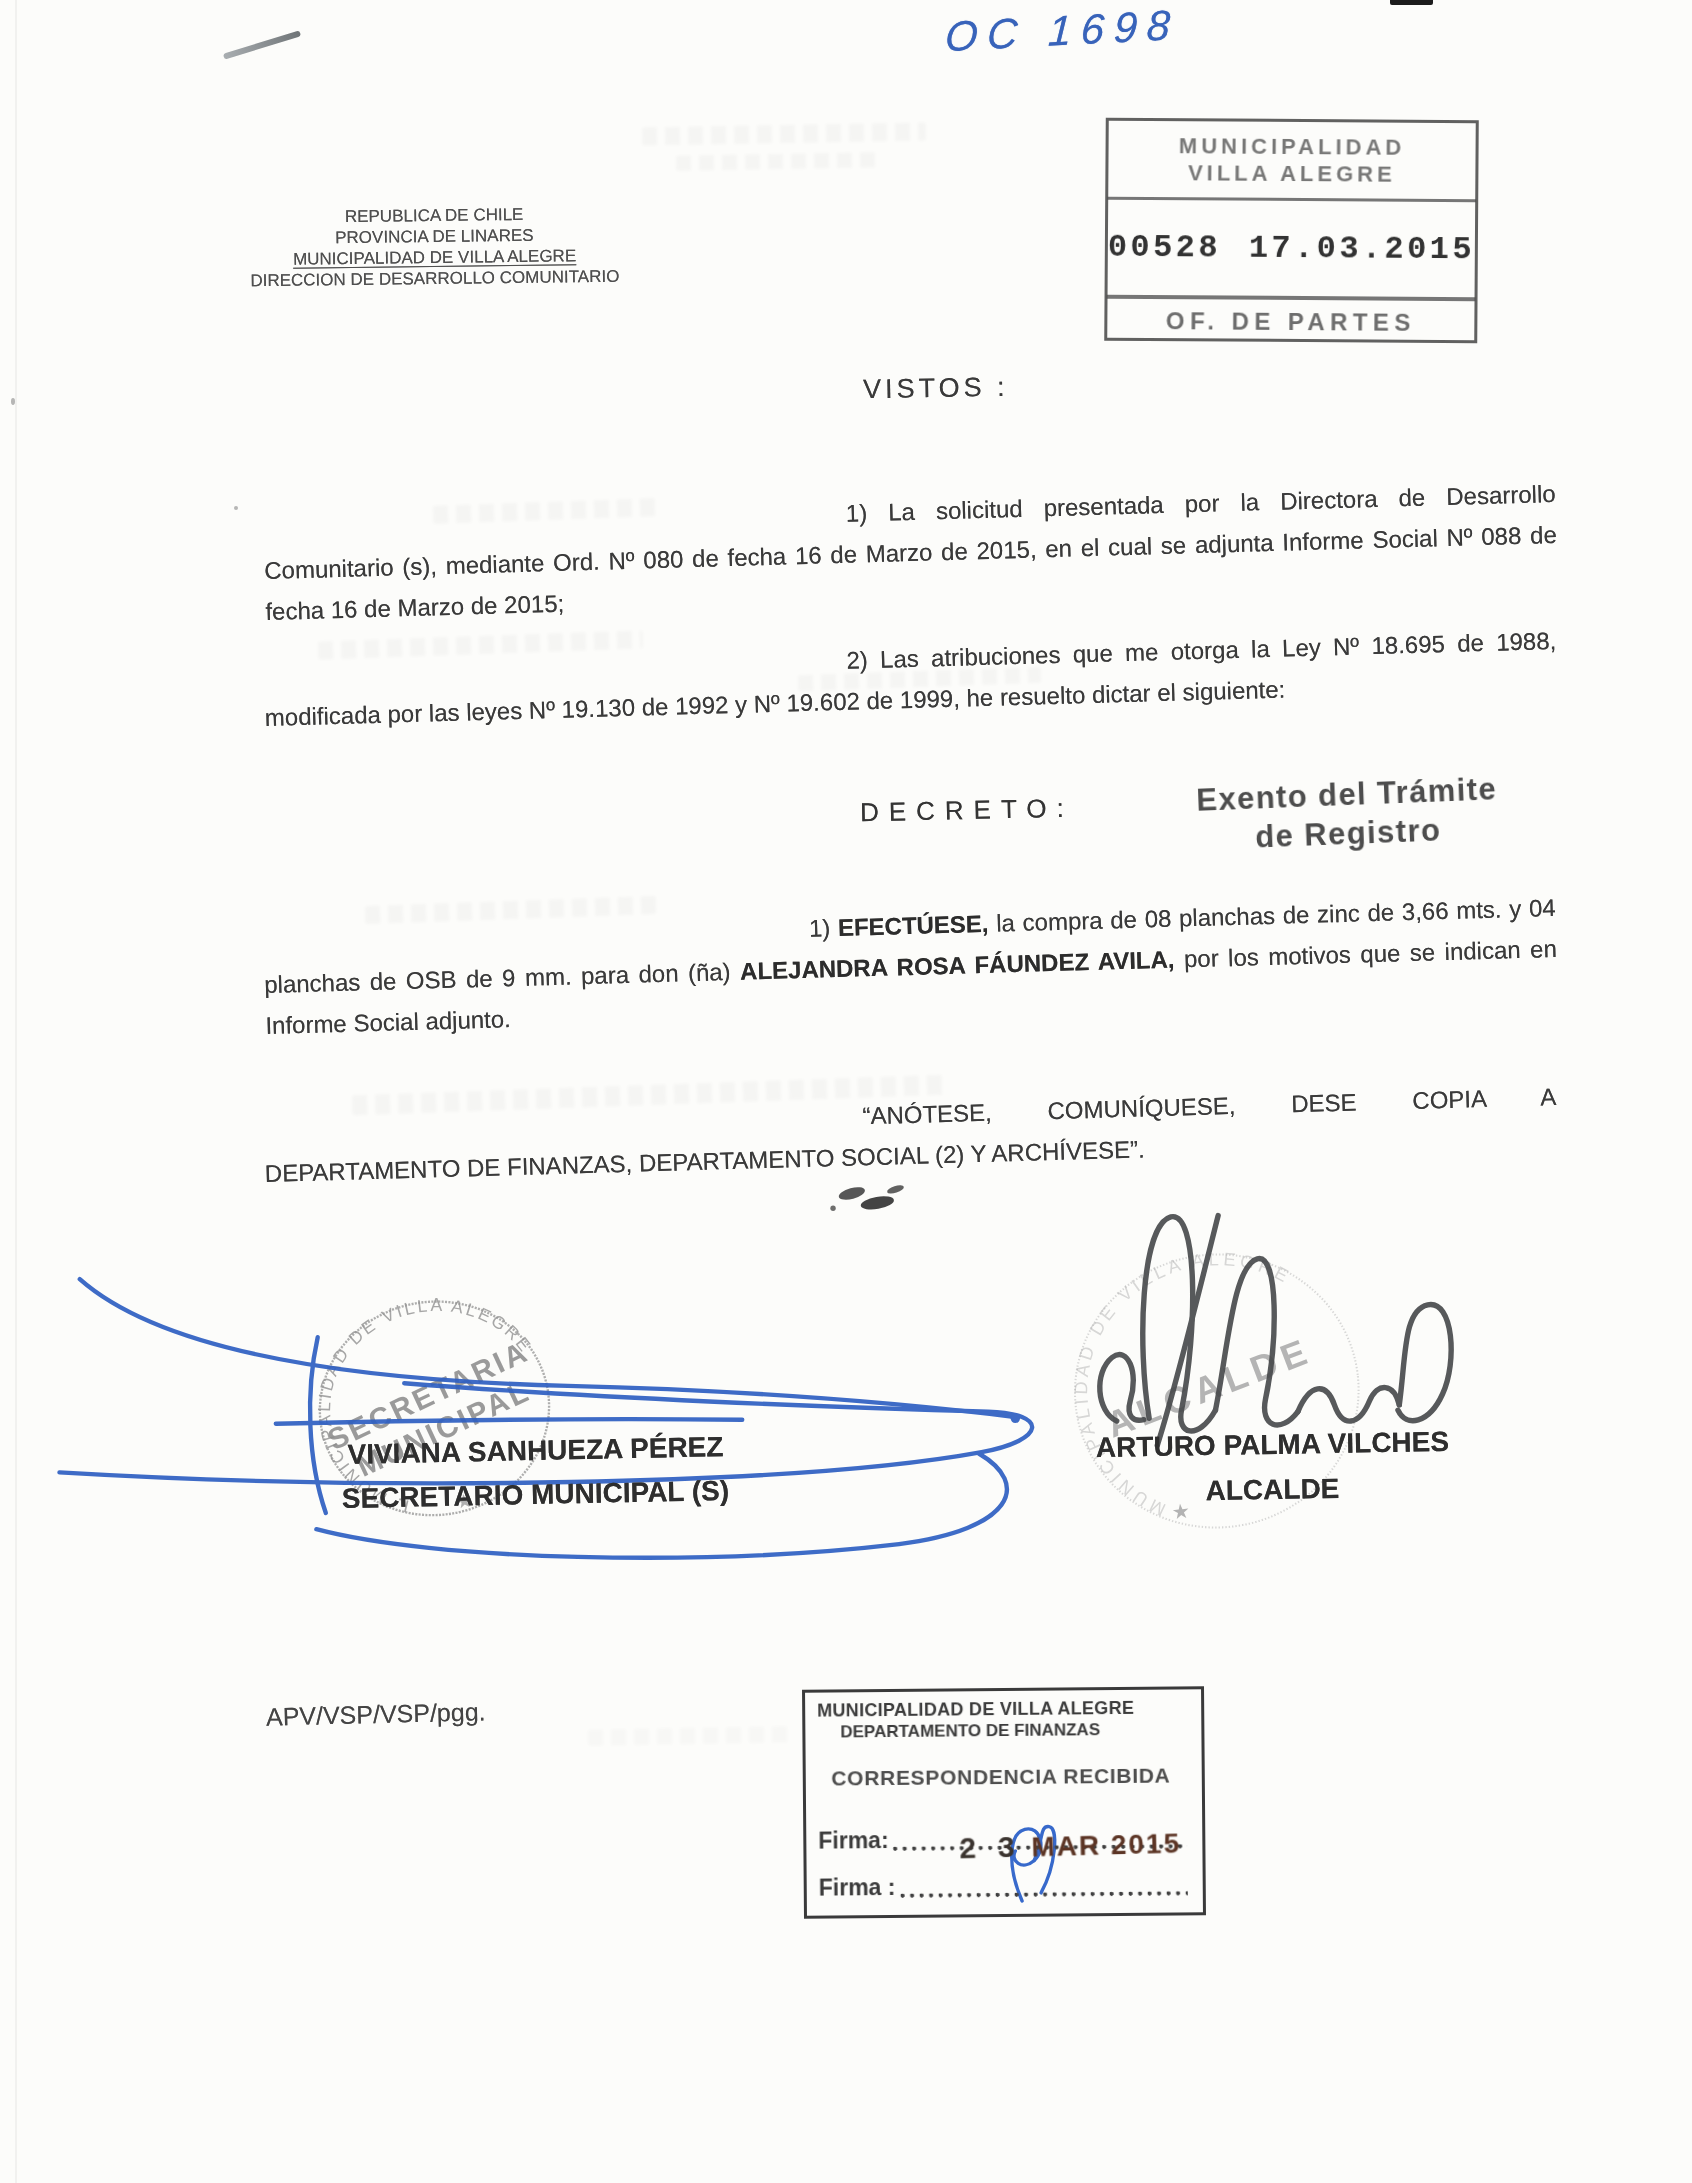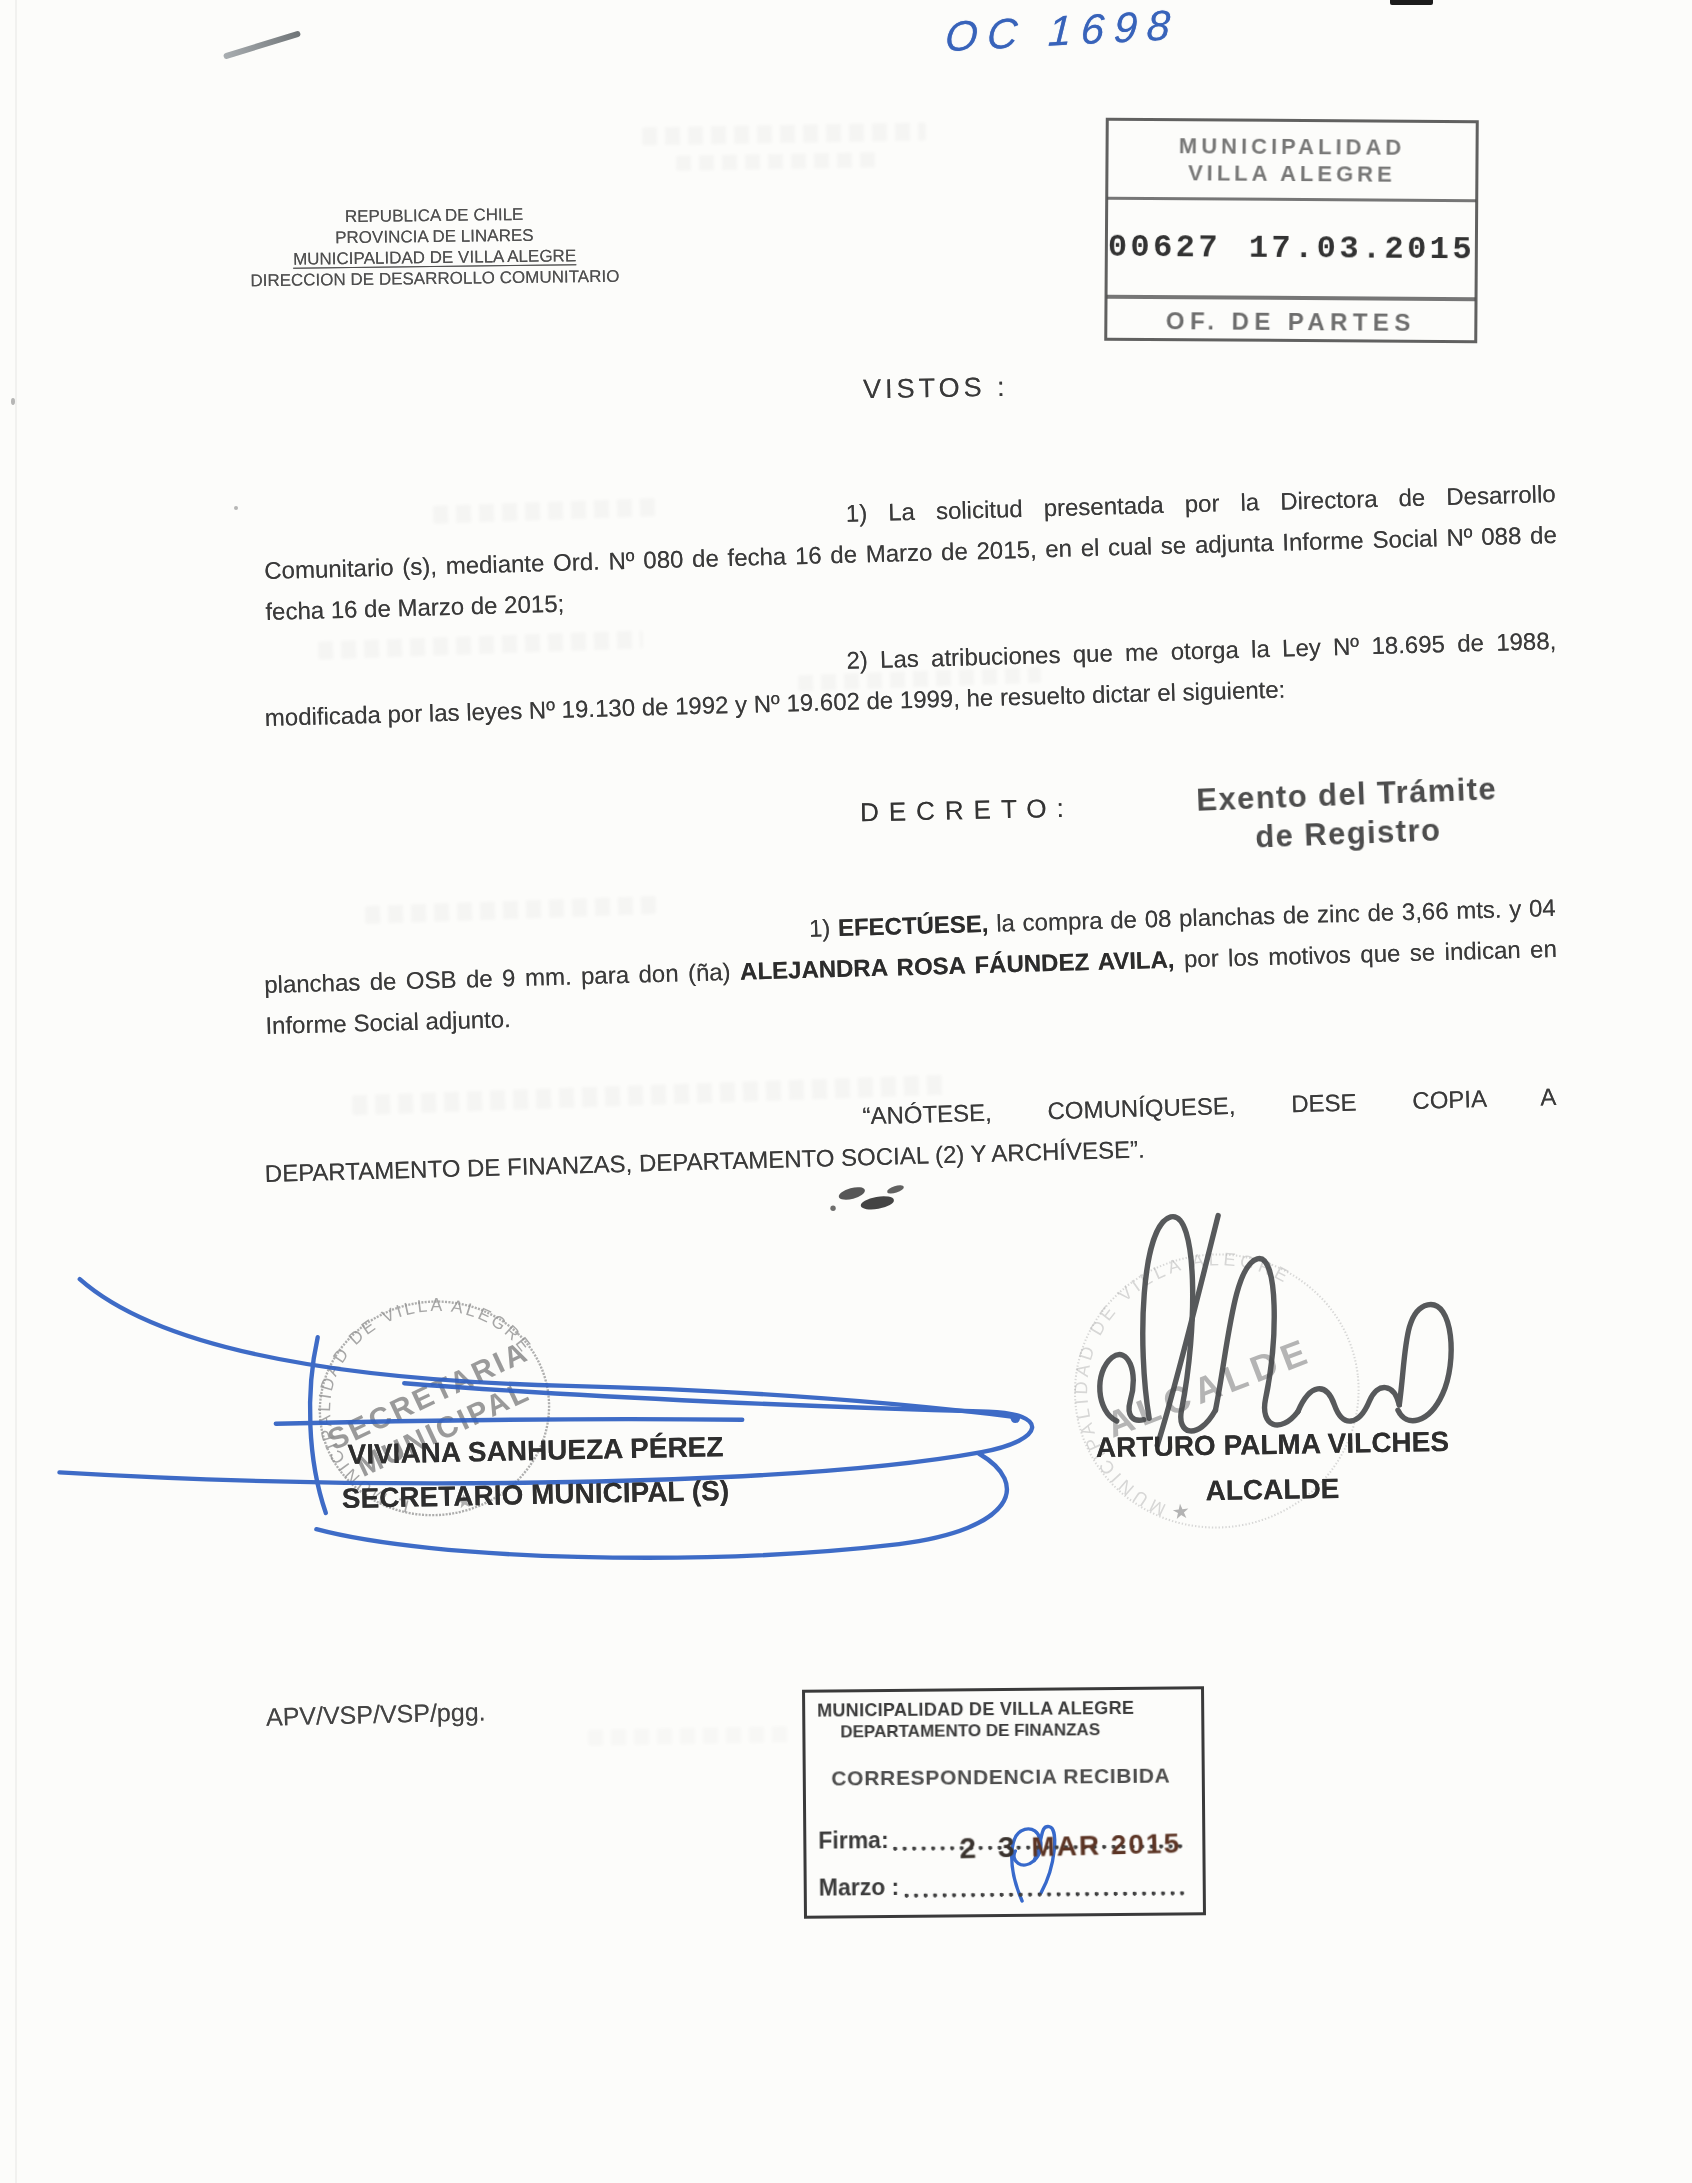--- a/index.html
+++ b/index.html
@@ -108,21 +108,21 @@
 
   <div class="abs handwritten">OC 1698</div>
 
   <div class="abs rstamp">
     <div class="row1">
       <div>MUNICIPALIDAD</div>
       <div>VILLA ALEGRE</div>
     </div>
     <div class="divider"></div>
     <div class="row2">
-      <span>00627</span>
+      <span>00528</span>
       <span class="gap"></span>
       <span>17.03.2015</span>
     </div>
     <div class="divider"></div>
     <div class="row3">OF. DE PARTES</div>
   </div>
 
   <div class="abs letterhead">
     <div>REPUBLICA DE CHILE</div>
     <div>PROVINCIA DE LINARES</div>
@@ -213,21 +213,21 @@
 
   <div class="abs fstamp">
     <div class="l1">MUNICIPALIDAD DE VILLA ALEGRE</div>
     <div class="l2">DEPARTAMENTO DE FINANZAS</div>
     <div class="l3">CORRESPONDENCIA RECIBIDA</div>
     <div class="leader-row">
       <span class="label">Firma:</span>
       <span class="dots"></span>
     </div>
     <div class="leader-row firma">
-      <span class="label">Marzo :</span>
+      <span class="label">Firma :</span>
       <span class="dots"></span>
     </div>
     <div class="fdate">
       <span class="day">2 3</span>
       <span class="monthyear">MAR 2015</span>
     </div>
   </div>
 
 </div>
 

